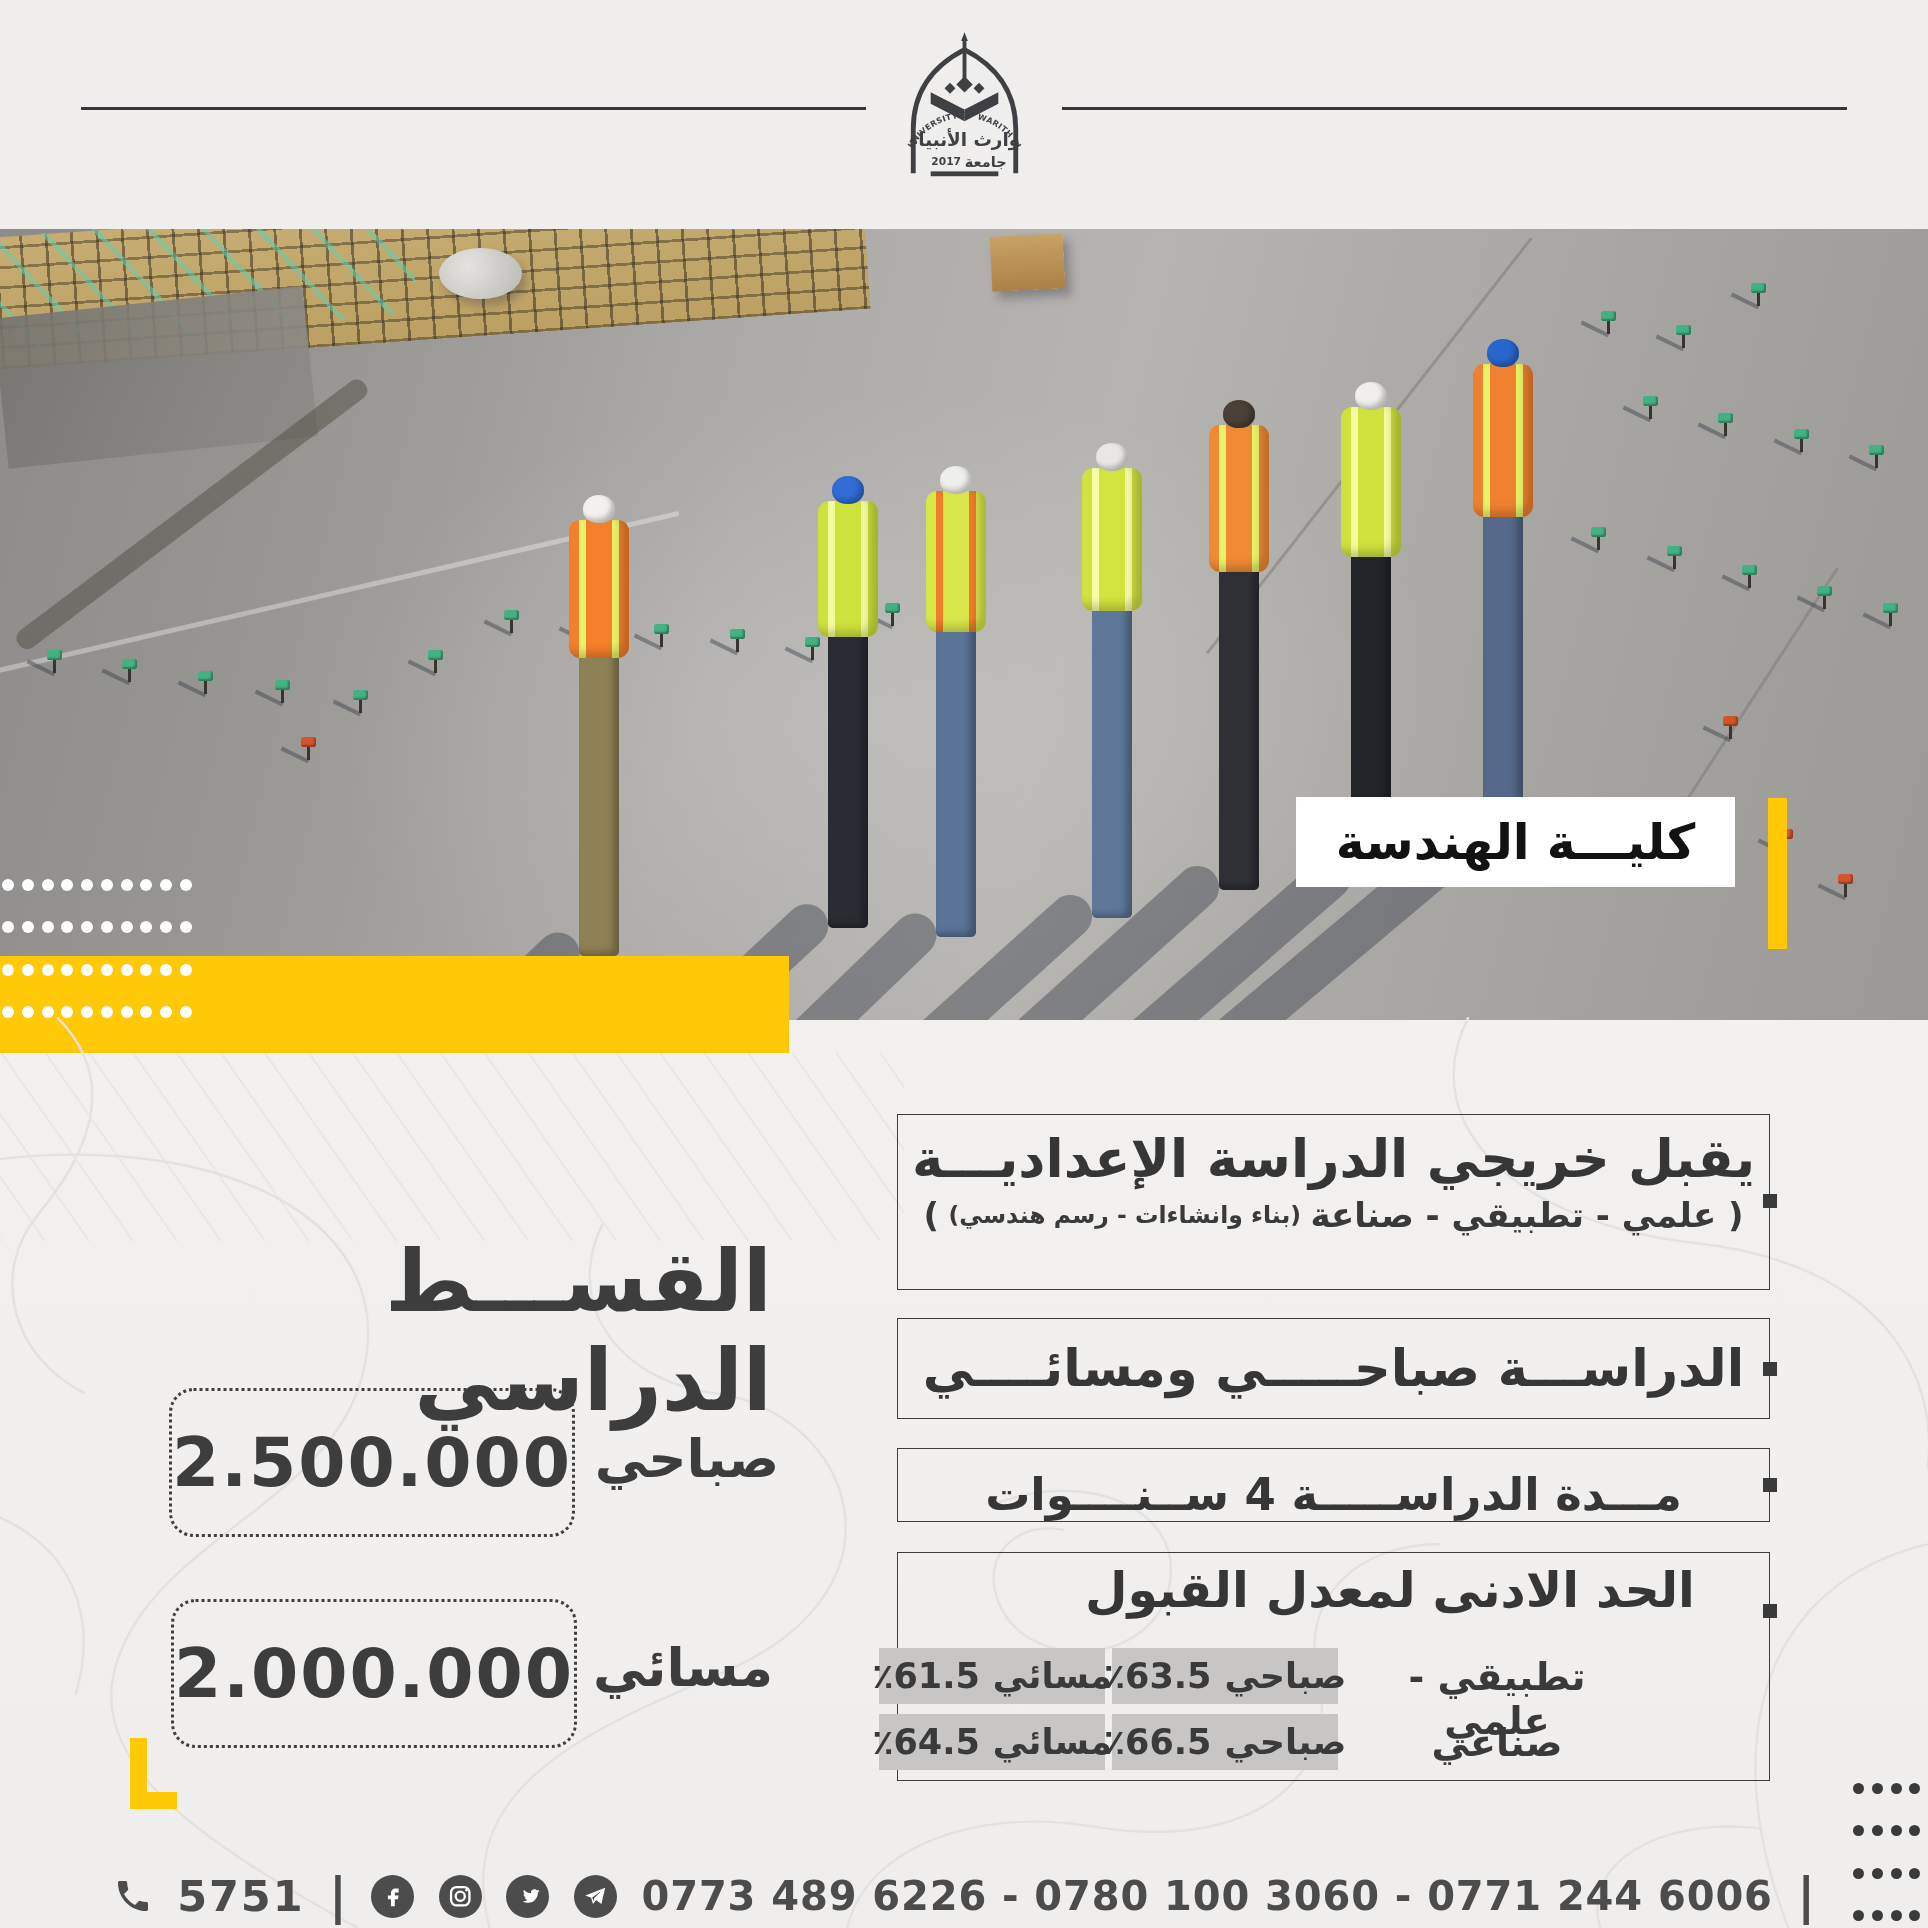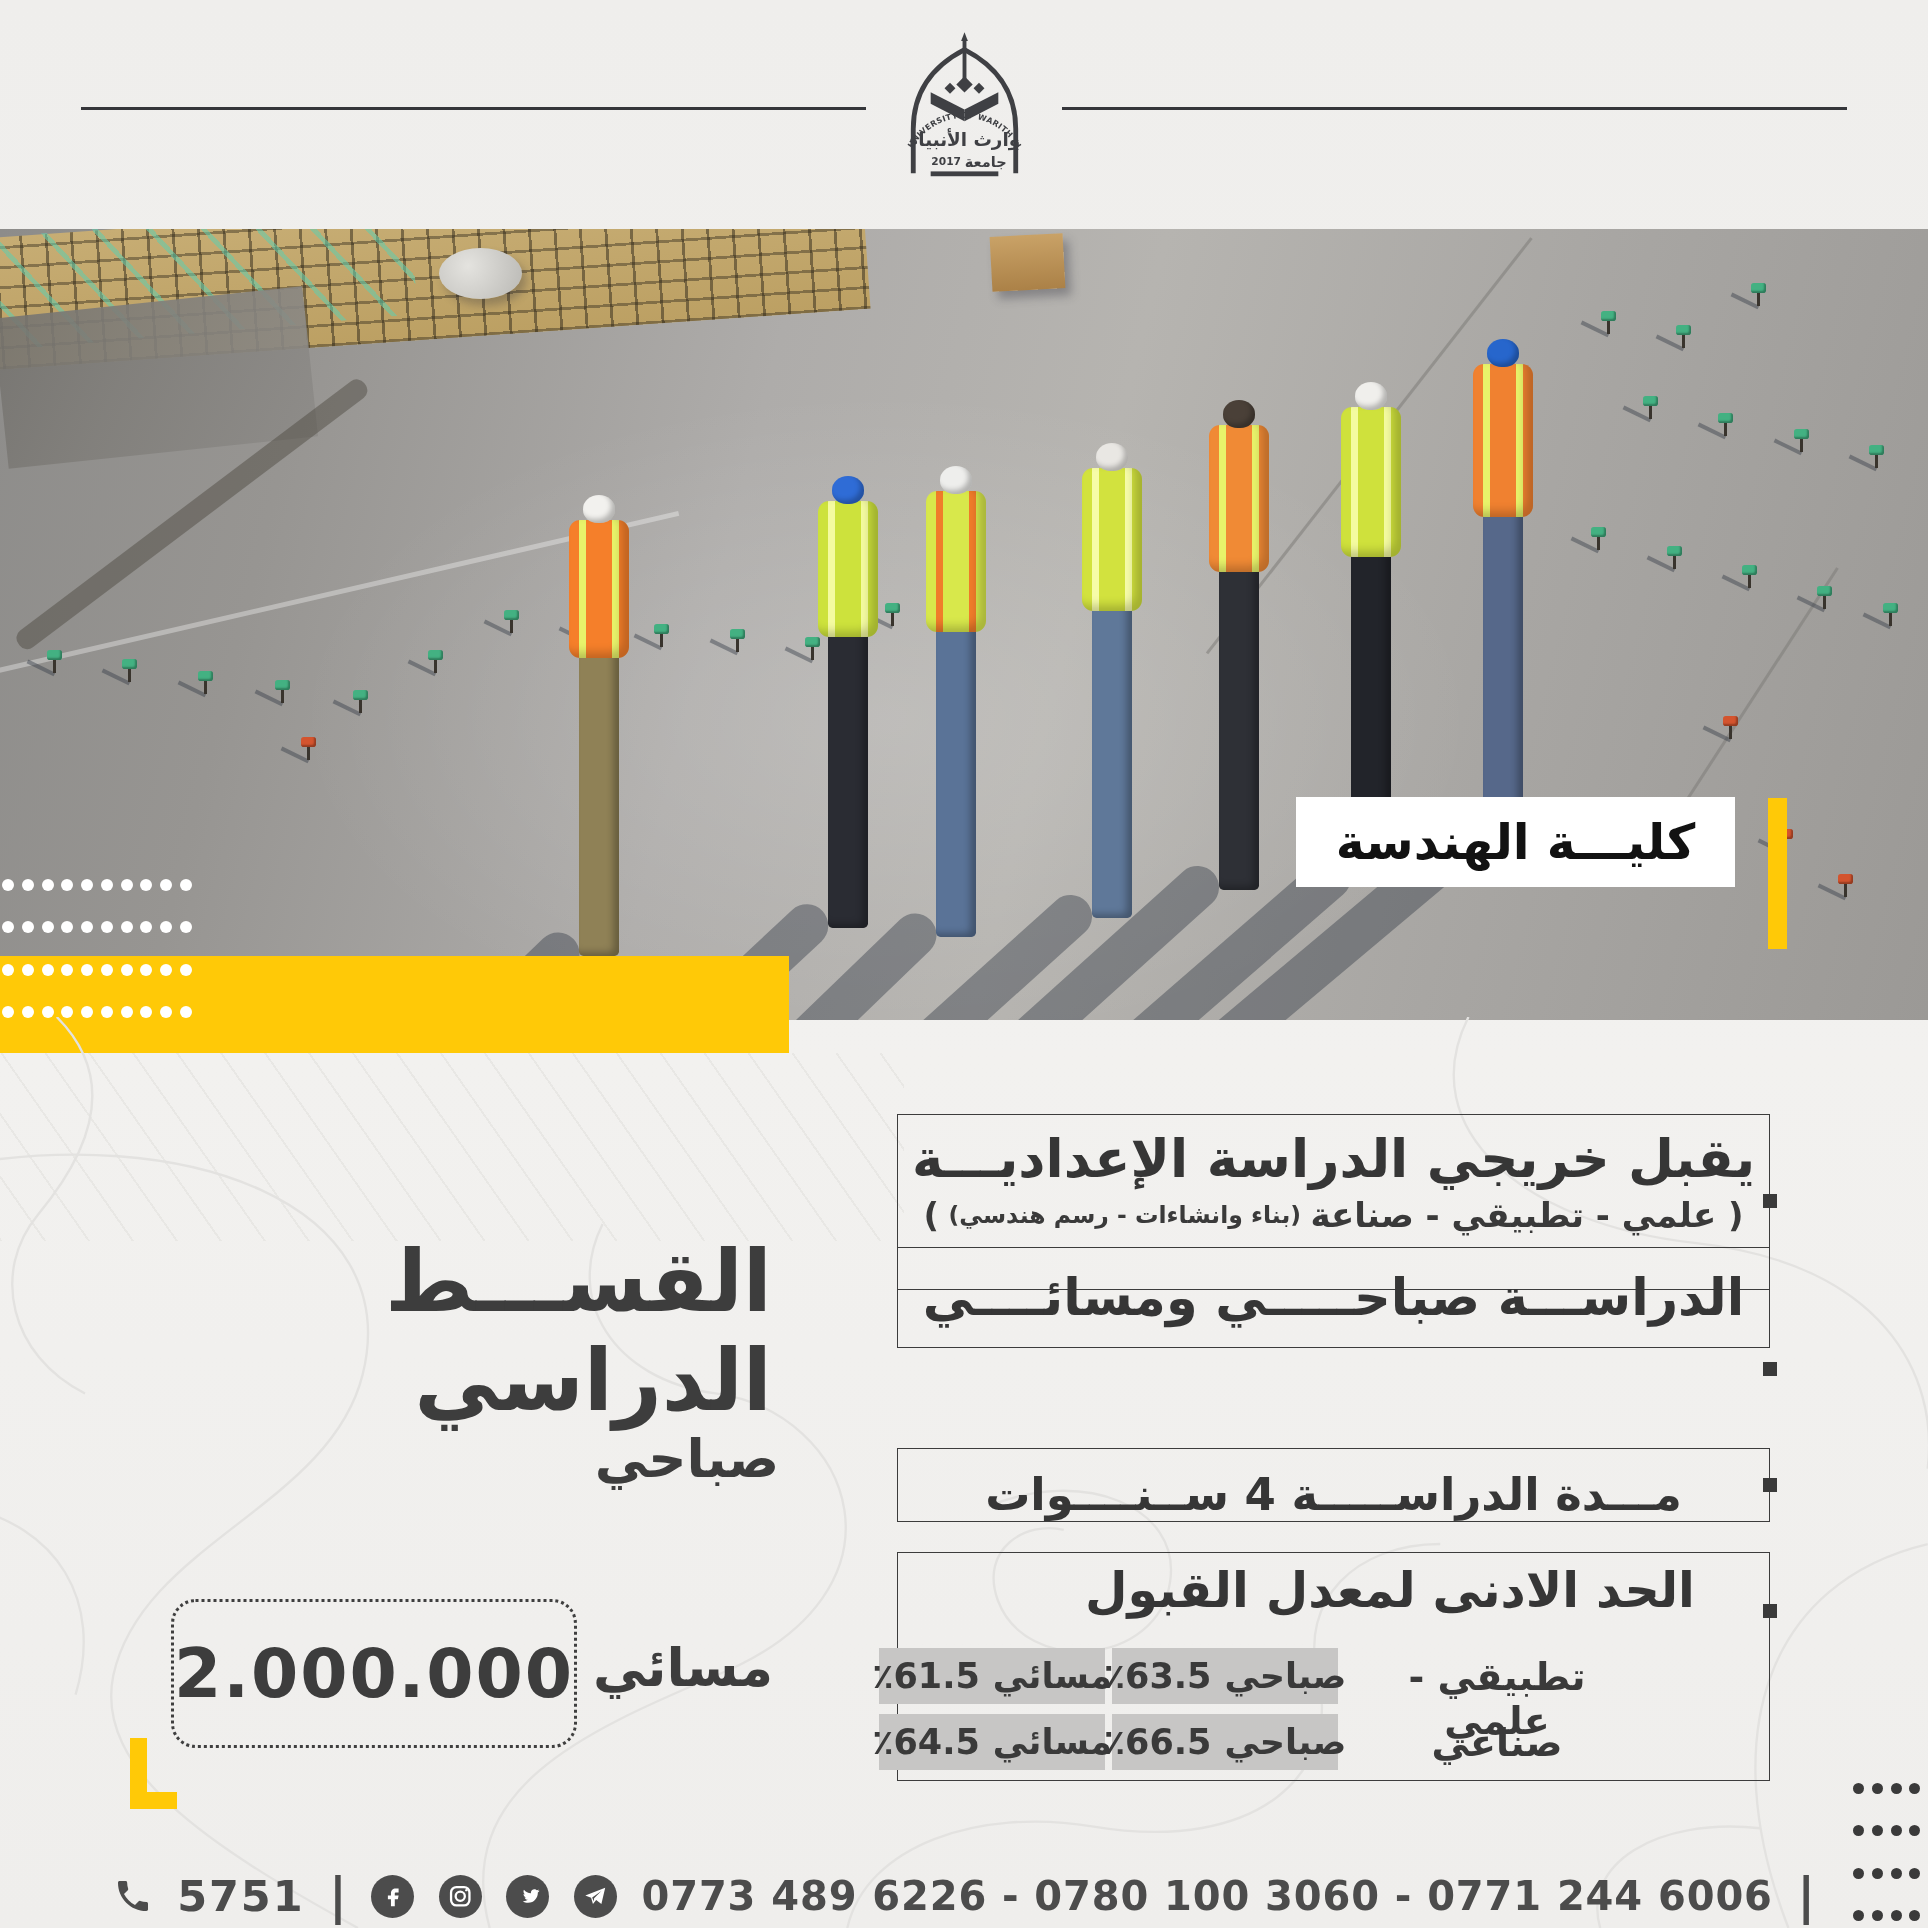--- a/index.html
+++ b/index.html
@@ -399,40 +399,43 @@
     <path d="M900 968 C 920 880 1040 840 1160 860 C 1340 890 1425 800 1400 700 C 1380 620 1440 560 1530 560"></path>
     <path d="M60 0 C 130 70 90 150 40 210 C -10 270 10 360 90 400"></path>
     <path d="M1050 520 C 1150 478 1255 520 1243 600 C 1230 690 1090 700 1060 620 C 1040 565 1090 535 1130 545"></path>
     <path d="M1700 968 C 1680 900 1760 850 1870 862"></path>
     <path d="M250 1040 C 400 980 560 1010 600 1090"></path>
     <path d="M-40 520 C 60 540 110 620 80 720"></path>
   </svg>
 
   <div class="tuition-title">القســـط الدراسي</div>
 
+  <div class="fee-box" style="left:169px;top:1388px;">
+    <span dir="ltr">2.500.000</span>
+  </div>
   <div class="fee-label" style="left:593px;top:1428px;">صباحي</div>
 
   <div class="fee-box" style="left:171px;top:1599px;">
     <span dir="ltr">2.000.000</span>
   </div>
   <div class="fee-label" style="left:589px;top:1637px;">مسائي</div>
 
   <div class="yellow-L"></div>
 
   <div class="info-box" style="top:1114px;height:176px;">
     <div class="info-title" style="font-size:53px;margin-top:13px;">يقبل خريجي الدراسة الإعداديـــة</div>
     <div class="subtitle" style="margin-top:5.6px;">
       <span style="font-size:34px;">( علمي - تطبيقي - صناعة</span>
       <span style="font-size:23.5px;">(بناء وانشاءات - رسم هندسي)</span>
       <span style="font-size:34px;">)</span>
     </div>
   </div>
   <div class="bullet" style="top:1194px;"></div>
 
-  <div class="info-box" style="top:1247px;height:101px;display:flex;align-items:center;">
+  <div class="info-box" style="top:1318px;height:101px;display:flex;align-items:center;">
     <div class="info-title" style="font-size:51px;">الدراســـة صباحـــــي ومسائــــي</div>
   </div>
   <div class="bullet" style="top:1362px;"></div>
 
   <div class="info-box" style="top:1448px;height:74px;display:flex;align-items:flex-end;">
     <div class="info-title" style="font-size:45px;">مـــدة الدراســـــة 4 ســنــــوات</div>
   </div>
   <div class="bullet" style="top:1478px;"></div>
 
   <div class="info-box" style="top:1552px;height:229px;">

